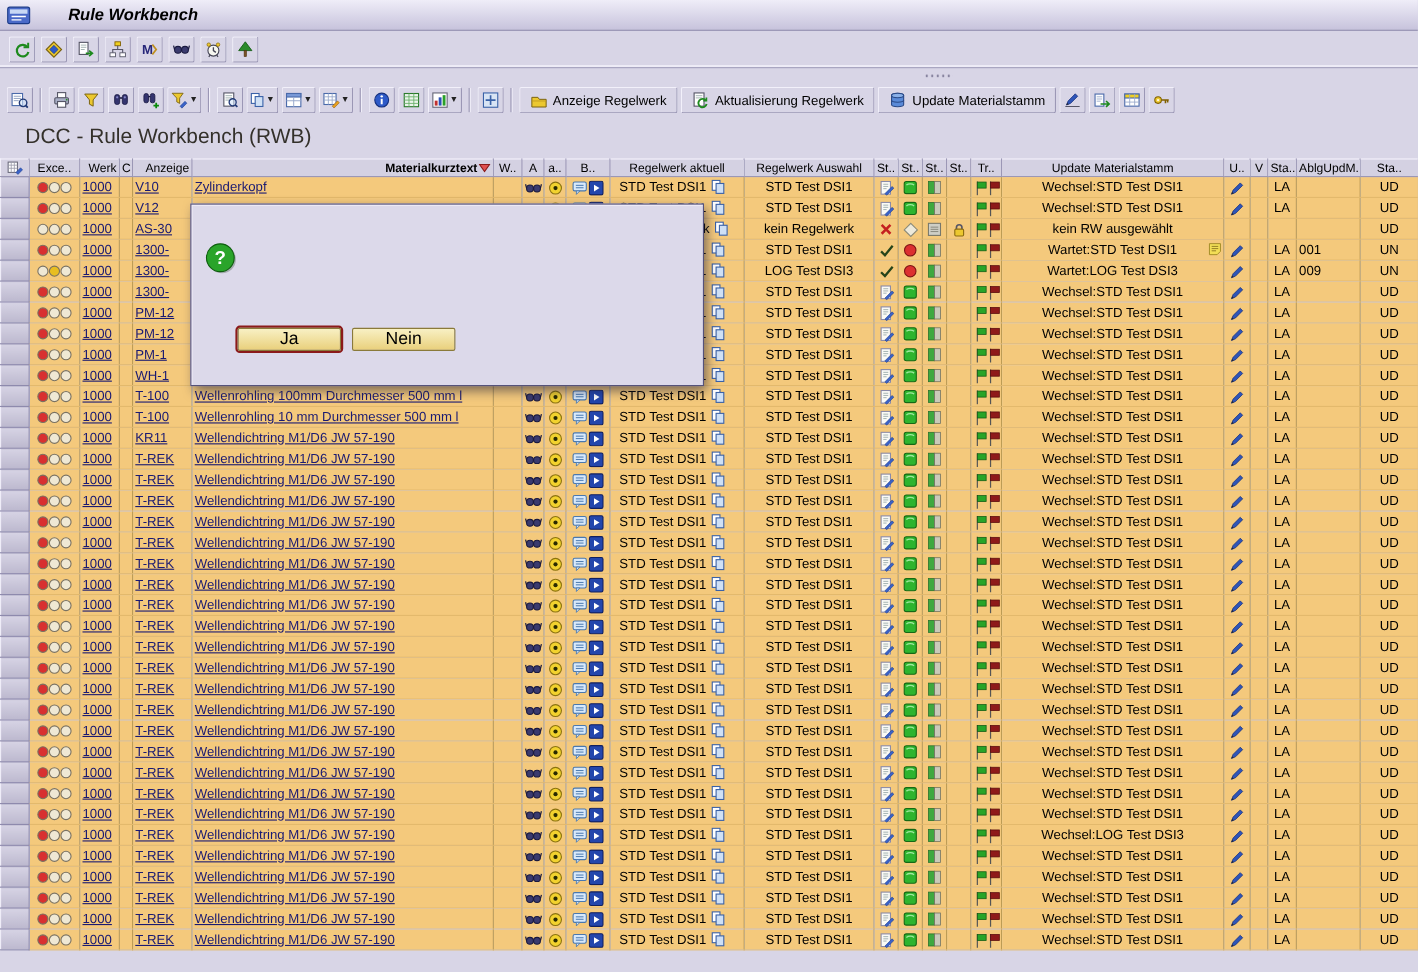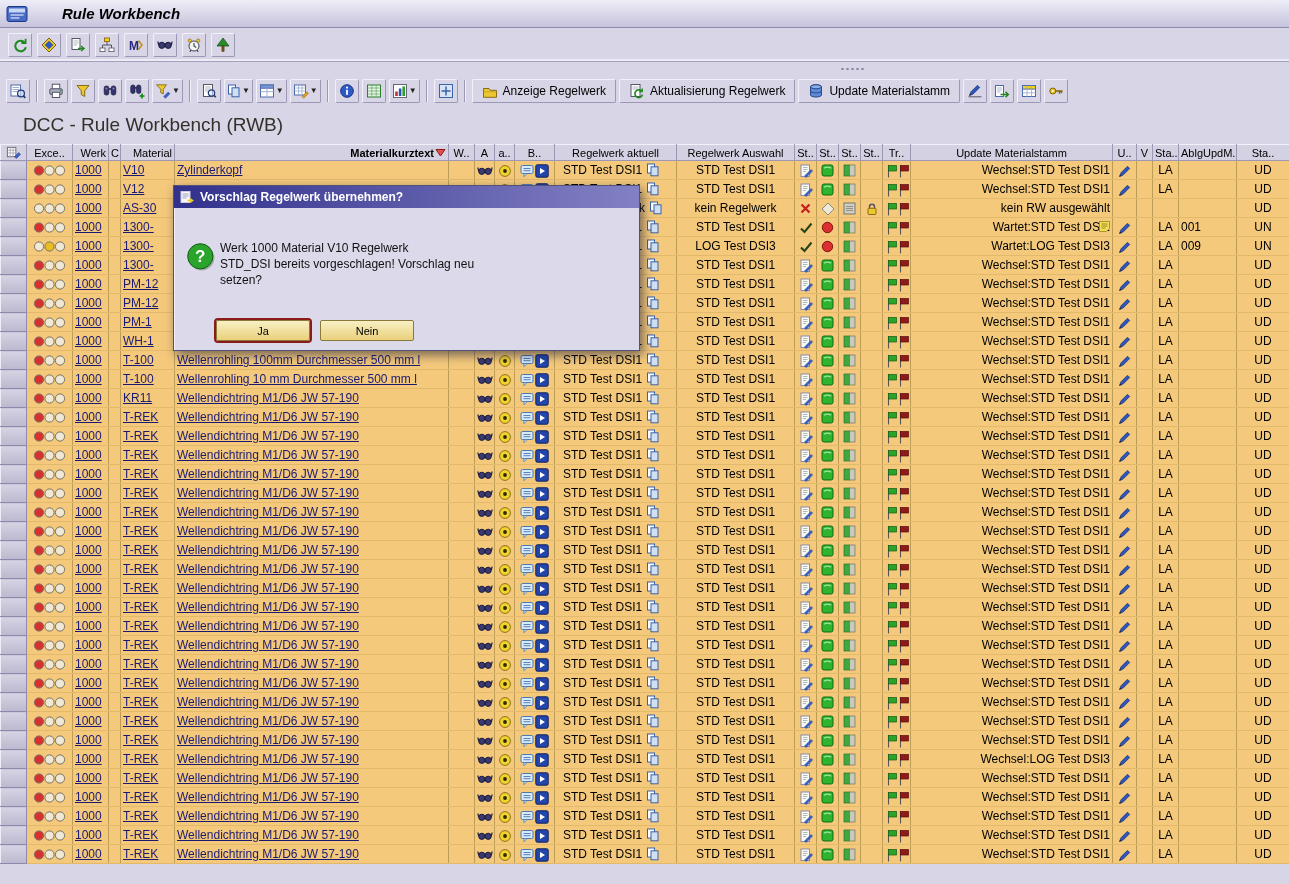--- a/index.html
+++ b/index.html
@@ -48,40 +48,40 @@
   .alv th.h-werk,.alv th.h-material,.alv th.h-kurztext{text-align:right;}
   .alv th.h-kurztext{padding-right:14px;font-weight:bold;}
   .alv th .sort{position:absolute;right:2px;top:3px;line-height:0;}
   .alv td{height:18px;background:var(--row-orange);
     border-right:1px solid #BD9C55;border-bottom:1px solid #E3B96C;
     padding:0 2px;white-space:nowrap;overflow:hidden;vertical-align:middle;line-height:18px;}
   .alv td.c-sel{background:linear-gradient(#D6D3E4,#BCB8CE);border:1px solid;
     border-color:#EFEDF8 #8E8AAD #8E8AAD #EFEDF8;cursor:pointer;}
   .c-exce,.c-a,.c-a2,.c-b,.c-st1,.c-st2,.c-st3,.c-st4,.c-tr,.c-u,.c-sta,.c-sta2{text-align:center;}
   .c-auswahl,.c-update{text-align:center;}
-  .c-update{position:relative;text-align:right;}
+  .c-update{position:relative;}
   .c-update .sticky{position:absolute;right:1px;top:2px;line-height:0;}
   .c-werk,.c-material,.c-kurztext{padding-left:4px;}
   .c-ablg{padding-left:6px;}
   .hotspot{color:var(--link-blue);text-decoration:underline;cursor:pointer;}
   .icon{display:inline-flex;vertical-align:middle;line-height:0;}
   .cellflex{display:flex;align-items:center;gap:4px;padding-left:6px;height:18px;}
 
   .dialog{position:absolute;left:173px;top:185px;width:467px;height:166px;
     background:#DCD9EA;border:1px solid #55527A;z-index:50;
     box-shadow:3px 4px 10px rgba(30,30,55,.6), inset 1px 1px 0 #F2F0FA;}
   .dlg-title{height:22px;background:linear-gradient(90deg,var(--dialog-title-start),var(--dialog-title-end));
     color:#fff;font-weight:bold;font-size:12px;display:flex;align-items:center;gap:6px;
     padding:0 6px;cursor:move;}
   .dlg-body{position:relative;height:142px;}
   .q-icon{position:absolute;left:12px;top:34px;line-height:0;}
   .dlg-msg{position:absolute;left:46px;top:32px;font-size:12px;line-height:16px;color:#111;}
   .dlg-buttons{position:absolute;left:40px;bottom:7px;display:flex;align-items:center;gap:8px;}
   .dlg-btn{width:94px;height:21px;background:linear-gradient(#F8F0C4,#E9D07C);
-    border:1px solid #8A7A3A;border-radius:2px;font-family:inherit;font-size:11px;cursor:pointer;}
+    border:1px solid #8A7A3A;border-radius:2px;font-family:inherit;font-size:16px;cursor:pointer;}
   .dlg-buttons .annot{border-radius:4px;}
 </style>
 </head>
 <body>
 
 <div id="app">
 
   <div class="titlebar">
     <span class="icon" id="win-icon">
         <svg width="22" height="18" viewBox="0 0 22 18">
@@ -358,21 +358,21 @@
           <th class="h-sel"><span class="icon">
               <svg width="15" height="15" viewBox="0 0 16 16">
                 <rect x="1.5" y="2.5" width="9" height="10" fill="#FFF" stroke="#667"></rect>
                 <path d="M1.5 5.5h9 M1.5 8.5h9 M4.5 2.5v10 M7.5 2.5v10" stroke="#99A" stroke-width="0.8"></path>
                 <path d="M9 12.5 L13.5 8 l2 2 -4.5 4.5 Z" fill="#3A62C8" stroke="#1A3A88" stroke-width="0.5"></path>
               </svg>
             </span></th>
           <th class="h-exce">Exce..</th>
           <th class="h-werk">Werk</th>
           <th class="h-c">C</th>
-          <th class="h-material">Material</th>
+          <th class="h-material">Anzeige</th>
           <th class="h-kurztext">Materialkurztext<span class="sort"><svg width="11" height="9" viewBox="0 0 11 9">
                 <path d="M1 1.5 h9 L5.5 8 Z" fill="#E05050" stroke="#8A1A1A"></path>
               </svg></span></th>
           <th class="h-w">W..</th>
           <th class="h-a">A</th>
           <th class="h-a2">a..</th>
           <th class="h-b">B..</th>
           <th class="h-aktuell">Regelwerk aktuell</th>
           <th class="h-auswahl">Regelwerk Auswahl</th>
           <th class="h-st1">St..</th>
@@ -3749,41 +3749,26 @@
             </span></td>
           <td class="c-v"></td>
           <td class="c-sta">LA</td>
           <td class="c-ablg"></td>
           <td class="c-sta2">UD</td>
         </tr>
       </tbody>
   </table>
 
   <div class="dialog">
-    <div class="dlg-title">
-      <span class="icon" id="dlg-icon">
-          <svg width="14" height="14" viewBox="0 0 14 14">
-            <rect x="1" y="1.5" width="9" height="11" fill="#F8F8FF" stroke="#CCD"></rect>
-            <path d="M2.5 4h6 M2.5 6h6 M2.5 8h4" stroke="#88A" stroke-width="0.8"></path>
-            <path d="M7.5 10.5 h4.5 M10 8.5 l2.8 2 L10 12.5" fill="none" stroke="#F0D020" stroke-width="1.3"></path>
-          </svg>
-        </span>
-      <span>Vorschlag Regelwerk übernehmen?</span>
-    </div>
     <div class="dlg-body">
       <span class="q-icon" id="q-icon"><svg width="30" height="30" viewBox="0 0 30 30">
             <circle cx="15.8" cy="15.8" r="12.6" fill="rgba(20,50,20,.28)"></circle>
             <circle cx="14.3" cy="14.3" r="12.6" fill="#2AA42A" stroke="#0E5E0E"></circle>
             <text x="14.3" y="20.3" text-anchor="middle" font-size="17" font-weight="bold" fill="#FFF" font-family="Liberation Sans,sans-serif">?</text>
           </svg></span>
-      <div class="dlg-msg">
-        <div>Werk 1000 Material V10 Regelwerk</div>
-        <div>STD_DSI bereits vorgeschlagen! Vorschlag neu</div>
-        <div>setzen?</div>
-      </div>
       <div class="dlg-buttons">
         <span class="annot">
           <button class="dlg-btn">Ja</button>
         </span>
         <button class="dlg-btn">Nein</button>
       </div>
     </div>
   </div>
 
 </div>

